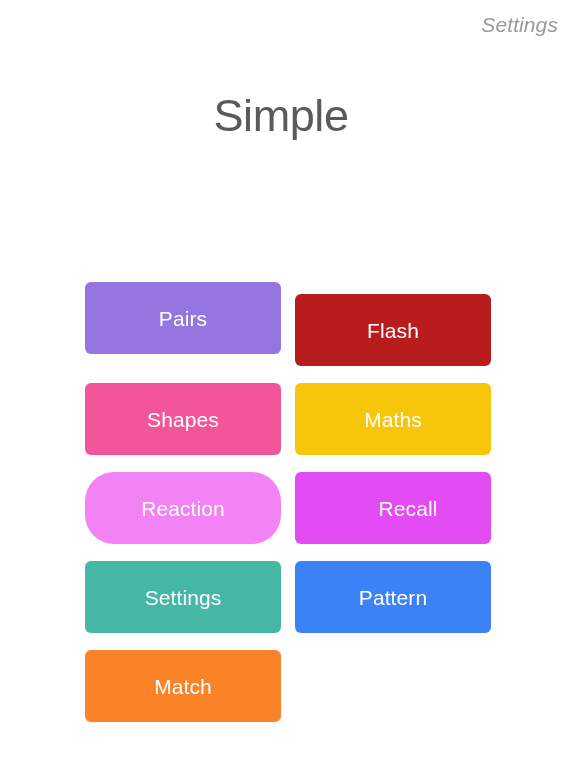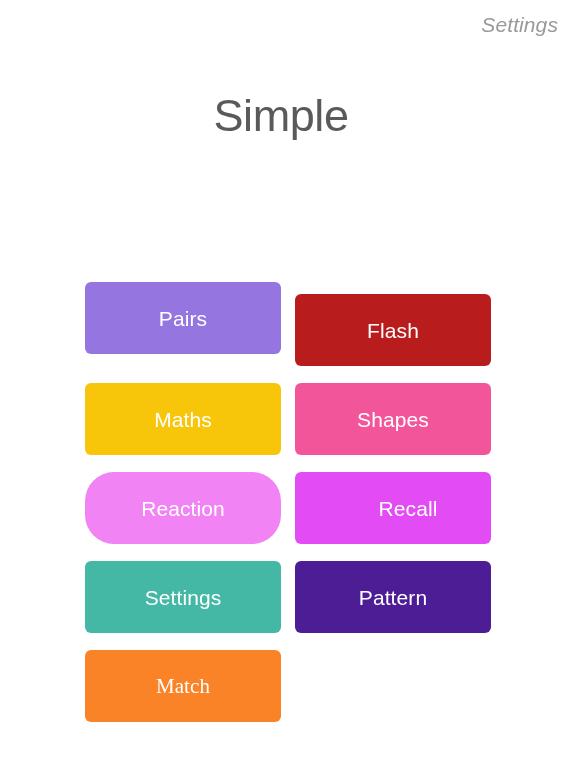--- a/index.html
+++ b/index.html
@@ -111,36 +111,36 @@
     <div class="title-line">Simple</div>
   </div>
 
   <div class="grid">
       <div class="tile" style="background: rgb(149, 117, 224);">
         <span class="tile-label">Pairs</span>
       </div>
       <div class="tile" style="background: #b91c1c; margin-top: 12px;">
         <span class="tile-label">Flash</span>
       </div>
+      <div class="tile" style="background: rgb(242, 85, 154);">
+        <span class="tile-label">Shapes</span>
+      </div>
       <div class="tile" style="background: rgb(247, 197, 10);">
         <span class="tile-label">Maths</span>
-      </div>
-      <div class="tile" style="background: rgb(242, 85, 154);">
-        <span class="tile-label">Shapes</span>
       </div>
       <div class="tile" style="background: rgb(241, 131, 245); border-radius: 29px;">
         <span class="tile-label">Reaction</span>
       </div>
       <div class="tile" style="background: rgb(227, 75, 245); padding-left: 30px;">
         <span class="tile-label">Recall</span>
       </div>
       <div class="tile" style="background: rgb(68, 184, 164);">
         <span class="tile-label">Settings</span>
       </div>
-      <div class="tile" style="background: #4c1d95;">
+      <div class="tile" style="background: #3b82f6;">
         <span class="tile-label">Pattern</span>
       </div>
-      <div class="tile" style="background: rgb(251, 131, 39); font-family: Liberation Serif, serif;">
+      <div class="tile" style="background: rgb(251, 131, 39);">
         <span class="tile-label">Match</span>
       </div>
     </div>
 
 </div>
 
 </body></html>

